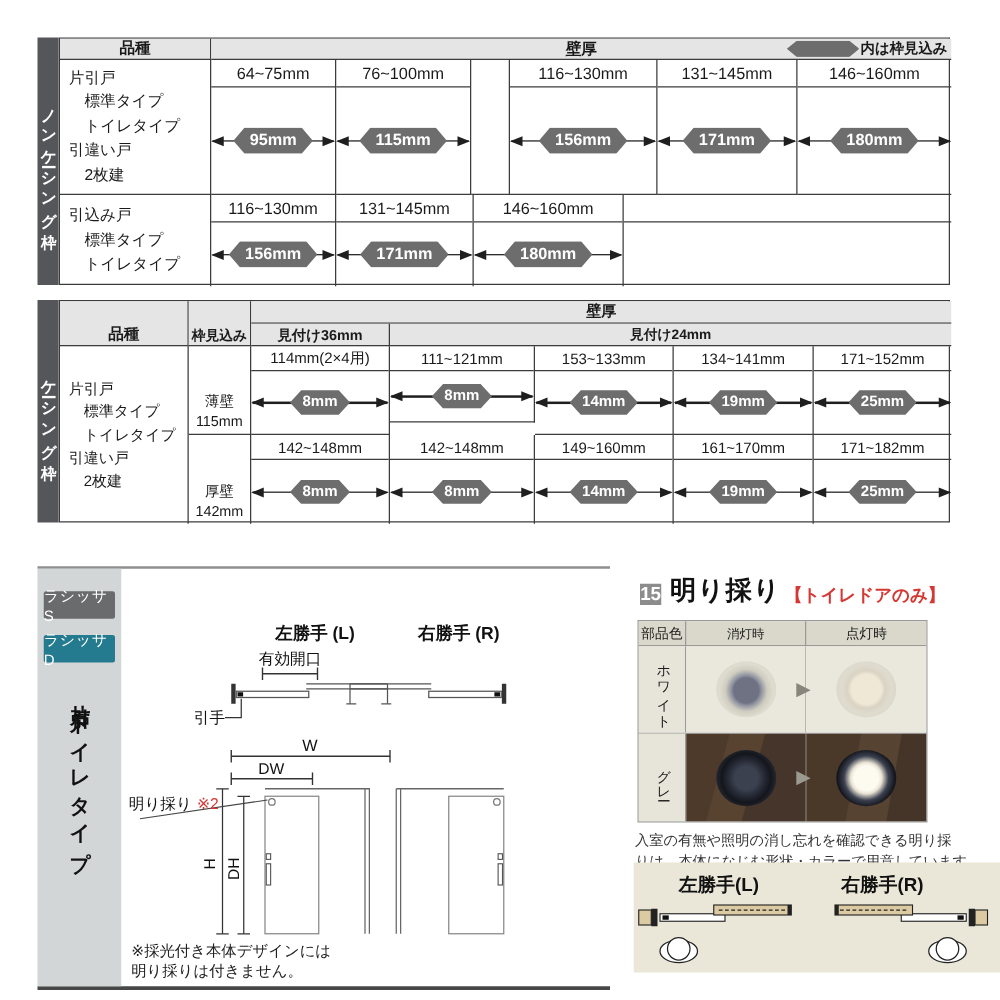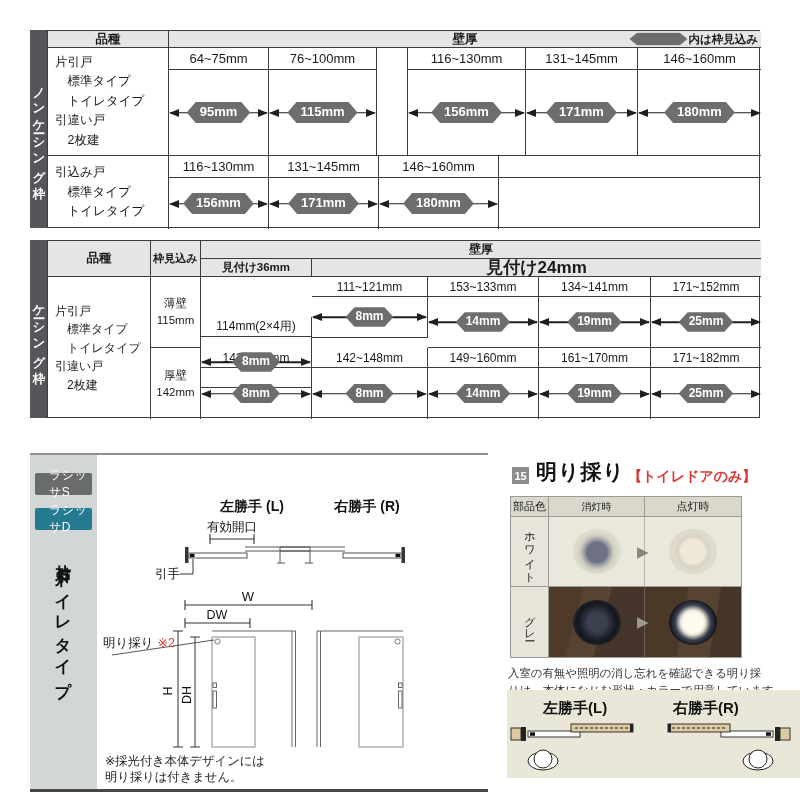--- a/index.html
+++ b/index.html
@@ -1,21 +1,21 @@
 <!DOCTYPE html>
 <html><head>
 <meta charset="utf-8">
 <style>
   html,body{margin:0;padding:0;background:#fff;}
   *{box-sizing:border-box;}
   #page{position:relative;width:800px;height:800px;background:#ffffff;overflow:hidden;
         font-family:"Liberation Sans","DejaVu Sans",sans-serif;color:#1a1a1a;}
   .abs{position:absolute;}
   .cell{position:absolute;display:flex;align-items:center;justify-content:center;}
-  .br{border-right:1px solid #3c3c3c;}
+  .br{border-right:1px solid #3c3c3c;align-items:flex-end;}
   .bb{border-bottom:1px solid #3c3c3c;}
   .tbody{position:absolute;border:1px solid #3c3c3c;background:#fff;}
   .hdrbg{background:#e5e5e5;}
   .vstrip{position:absolute;background:#55565a;color:#fff;display:flex;align-items:center;justify-content:center;
           writing-mode:vertical-rl;font-size:12.5px;letter-spacing:2px;font-weight:600;}
   .rng{position:absolute;left:0;top:0;right:0;height:22px;border-bottom:1px solid #3c3c3c;
        display:flex;align-items:center;justify-content:center;font-size:13px;}
   .rng2{position:absolute;left:0;top:0;right:0;height:20px;border-bottom:1px solid #3c3c3c;
        display:flex;align-items:center;justify-content:center;font-size:12px;}
   .dz{position:absolute;left:0;top:22px;right:0;bottom:0;display:flex;align-items:center;}
@@ -29,21 +29,21 @@
             clip-path:polygon(9px 0,calc(100% - 9px) 0,100% 50%,calc(100% - 9px) 100%,9px 100%,0 50%);}
   .hexbadge.b1{font-size:13px;padding:2px 13px;}
   .hexbadge.b2{font-size:12px;padding:2px 10px;}
   .hexpill{display:inline-block;width:58px;height:13px;background:#6d6d6d;
            clip-path:polygon(8px 0,calc(100% - 8px) 0,100% 50%,calc(100% - 8px) 100%,8px 100%,0 50%);}
   .note{position:absolute;right:3px;top:50%;transform:translateY(-50%);display:flex;align-items:center;gap:1px;
         font-size:11.5px;font-weight:600;}
   .prelines{white-space:pre-line;}
   .lbl{position:absolute;display:flex;align-items:center;font-size:12.5px;line-height:1.55;padding-left:7px;}
   .tag{position:absolute;left:5px;width:57px;height:22px;border-radius:2px;color:#fff;font-size:12px;
-       display:flex;align-items:center;justify-content:center;letter-spacing:0.5px;padding-left:14px;}
+       display:flex;align-items:center;justify-content:center;letter-spacing:0.5px;}
   .vlabel{position:absolute;left:50%;transform:translateX(-50%);writing-mode:vertical-rl;
           font-size:16.5px;letter-spacing:3px;color:#111;font-weight:600;}
   .pt-cell{display:flex;align-items:center;justify-content:center;}
   .ph{width:48px;height:45px;border-radius:50%;}
   .ph.w-off{background:radial-gradient(circle at 50% 52%, #6e7283 0 30%, #8f93a0 36%, #cfccc0 50%, #dedbcf 64%, #d4d1c5 100%);}
   .ph.w-on{background:radial-gradient(circle at 50% 50%, #f0e8d7 0 36%, #d9d3c4 46%, #dfdccf 62%, #d2cfc3 100%);}
   .ph.g-off{background:radial-gradient(circle at 50% 50%, #3c4150 0 28%, #262a35 44%, #14161d 60%, #2a2d35 78%, #221f22 100%);}
   .ph.g-on{background:radial-gradient(circle at 50% 50%, #fdfaf0 0 30%, #e9e3d3 38%, #3c4150 54%, #14161d 70%, #26242a 100%);}
   .arrowglyph{position:absolute;font-size:15px;line-height:1;}
 </style>
@@ -184,36 +184,36 @@
       </div>
       <div class="cell br bb hdrbg" style="left:103px;top:0;width:50px;height:36px;font-size:11px;font-weight:600;">
         <span>枠見込み</span>
       </div>
       <div class="cell bb hdrbg" style="left:153px;top:0;width:560px;height:18px;font-size:12px;font-weight:600;">
         <span>壁厚</span>
       </div>
       <div class="cell br bb hdrbg" style="left:153px;top:18px;width:111px;height:18px;font-size:11.5px;font-weight:600;">
         <span>見付け36mm</span>
       </div>
-      <div class="cell bb hdrbg" style="left:264px;top:18px;width:449px;height:18px;font-size:17px;font-weight:600;justify-content:center;">
+      <div class="cell bb hdrbg" style="left:264px;top:18px;width:449px;height:18px;font-size:11px;font-weight:600;justify-content:center;">
         <span>見付け24mm</span>
       </div>
 
       <div class="lbl br prelines" style="left:0;top:36px;width:103px;height:142px;font-size:12px;">片引戸
 　標準タイプ
 　トイレタイプ
 引違い戸
 　2枚建</div>
 
       <div class="cell br bb prelines" style="left:103px;top:36px;width:50px;height:71px;font-size:11.5px;text-align:center;line-height:1.45;">薄壁
 115mm</div>
       <div class="cell br prelines" style="left:103px;top:107px;width:50px;height:71px;font-size:11.5px;text-align:center;line-height:1.45;">厚壁
 142mm</div>
 
-      <div class="cell br bb" style="left:153px;top:36px;width:111px;height:71px;margin-top:40px;">
+      <div class="cell br bb" style="left:153px;top:36px;width:111px;height:71px;">
         <div class="rng2">114mm(2×4用)</div>
         <div class="dz2">
             <div class="dim">
               <span class="ah l"></span>
               <span class="line"></span>
               <span class="hexbadge b2">8mm</span>
               <span class="ah r"></span>
             </div>
           </div>
       </div>
@@ -417,21 +417,21 @@
       <rect x="259" y="182" width="44" height="110" fill="#fff" stroke="#888" stroke-width="1"></rect>
       <circle cx="297.5" cy="186.5" r="2.6" fill="#fff" stroke="#777" stroke-width="1"></circle>
       <rect x="298.5" y="228" width="3.5" height="4.5" fill="#fff" stroke="#555" stroke-width="0.9"></rect>
       <rect x="298.5" y="236" width="3.5" height="17" fill="#fff" stroke="#555" stroke-width="0.9"></rect>
     </g>
 
     <text x="5" y="310" font-size="12.3" fill="#222">※採光付き本体デザインには</text>
     <text x="5" y="326" font-size="12.3" fill="#222">明り採りは付きません。</text>
   </svg>
 
-  <div class="cell" style="left:512px;top:467px;width:17px;height:17px;background:#8c8c8c;color:#fff;font-size:11px;font-weight:bold;">
+  <div class="cell" style="left:512px;top:467px;width:17px;height:17px;background:#8c8c8c;color:#fff;font-size:15px;font-weight:bold;">
     <span>15</span>
   </div>
   <div class="abs" style="left:536px;top:458px;font-size:21px;font-weight:bold;letter-spacing:1px;color:#111;">明り採り</div>
   <div class="abs" style="left:628px;top:468px;font-size:14px;font-weight:bold;color:#d53732;">【トイレドアのみ】</div>
 
   <div class="abs" style="left:510px;top:496px;width:232px;height:162px;border:1px solid #9a9a98;background:#fff;">
 
     <div class="abs" style="left:0;top:0;width:230px;height:20px;background:#d9d8cb;border-bottom:1px solid #9a9a98;display:flex;">
       <div class="pt-cell" style="width:38px;border-right:1px solid #9a9a98;font-size:11px;">
           <span>部品色</span>

